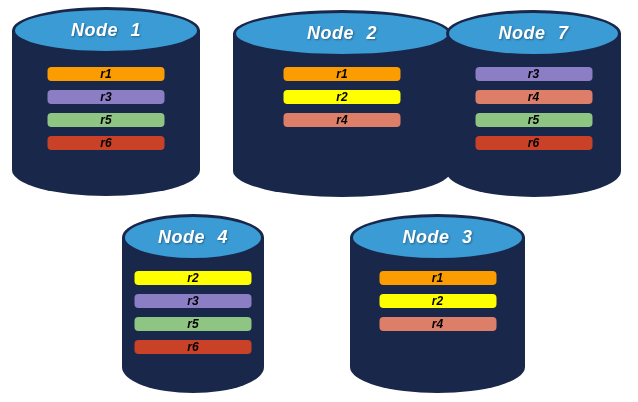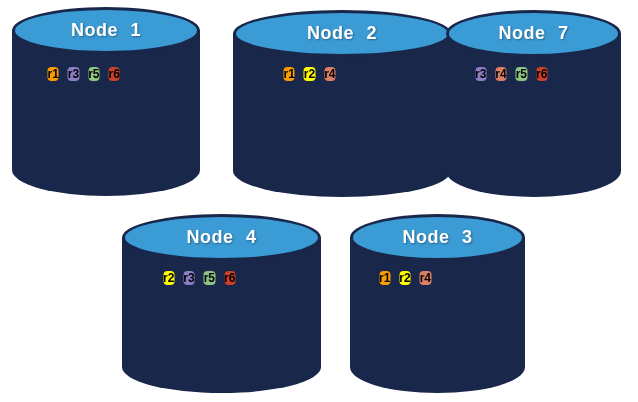--- a/index.html
+++ b/index.html
@@ -7,20 +7,21 @@
     width: 638px; height: 402px;
     background: #ffffff;
     font-family: "Liberation Sans", sans-serif;
     position: relative;
     overflow: hidden;
   }
   .canvas {
     position: absolute; left: 0; top: 0;
     width: 638px; height: 402px;
     background: var(--canvas-bg, #ffffff);
+    font-style: italic;
   }
   .node { position: absolute; }
   
   .cyl-body {
     position: absolute; left: 0; right: 0;
     top: 23px; bottom: 0;
     background: var(--body, #19274B);
     border-radius: 0 0 50% 50% / 0 0 26px 26px;
     z-index: 1;
   }
@@ -42,37 +43,37 @@
     letter-spacing: 0.5px;
     word-spacing: 7px;
     text-shadow: 1px 1px 2px rgba(0,0,0,0.35);
     white-space: pre;
   }
   .bars {
     position: absolute; top: 57px;
     left: 50%; transform: translateX(-50%);
     width: 117px;
     z-index: 3;
-    display: flex; flex-direction: row; gap: 9px;
+    display: flex; flex-direction: column; gap: 9px;
   }
   .bar {
     height: 14px;
     border-radius: 4px;
     display: flex; align-items: center; justify-content: center;
     color: var(--bar-text, #000000);
     font-weight: 700;
     font-size: 12px;
     line-height: 14px;
   }
   
   .pos-1 { left: 12px;  top: 7px;   width: 188px; height: 189px; }
   .pos-1 .bars { top: 60px; }
   .pos-2 { left: 233px; top: 10px;  width: 174px; height: 187px; padding-left: 44px; }
   .pos-3 { left: 446px; top: 10px;  width: 175px; height: 187px; }
-  .pos-4 { left: 122px; top: 214px; width: 199px; height: 179px; }
+  .pos-4 { left: 122px; top: 214px; width: 142px; height: 179px; }
   .pos-5 { left: 350px; top: 214px; width: 175px; height: 179px; }
 </style>
 </head>
 <body style="--canvas-bg: #FFFFFF; --body: #19274B; --top: #3A9BD5; --title-color: #FFFFFF; --bar-text: #000000;">
 
 <div class="canvas">
 
   <div class="node pos-1">
     <div class="cyl-body"></div>
     <div class="cyl-top">

